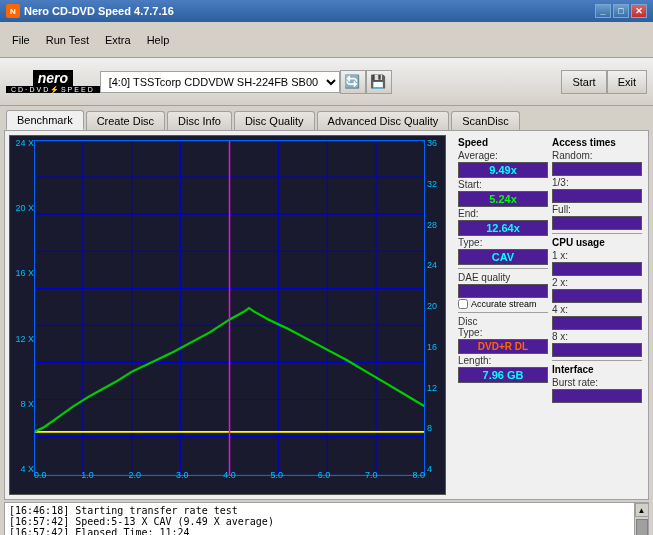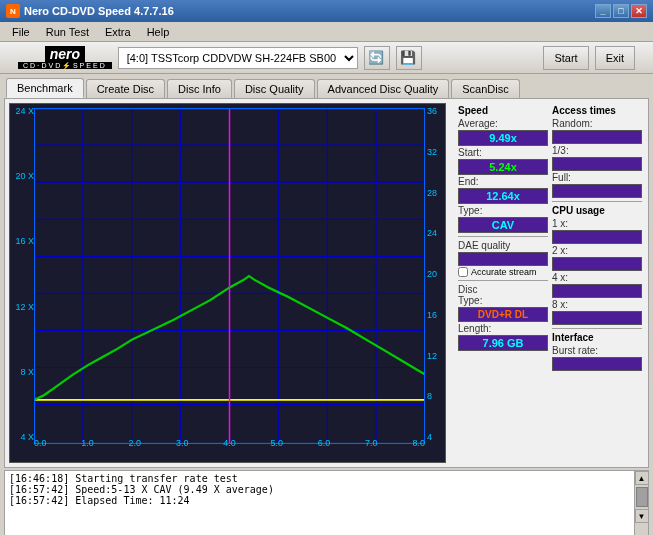--- a/index.html
+++ b/index.html
@@ -25,39 +25,38 @@
     .title-bar-left { display: flex; align-items: center; gap: 4px; }
     .title-bar-icon { width: 14px; height: 14px; background: #ff6600; border-radius: 2px; font-size: 8px; display: flex; align-items: center; justify-content: center; color: white; }
     .title-controls { display: flex; gap: 2px; }
     .title-btn {
       width: 16px; height: 14px; border: 1px solid #7aa7d0; background: linear-gradient(to bottom, #6a9fcf, #3a6fa8);
       color: white; font-size: 9px; display: flex; align-items: center; justify-content: center; cursor: pointer;
     }
     .title-btn.close { background: linear-gradient(to bottom, #e06060, #c03030); }
     .menu-bar {
       background: #d4d0c8;
-      height: 20px;
+      height: 36px;
       display: flex;
       align-items: center;
       padding: 0 4px;
       border-bottom: 1px solid #a0a0a0;
     }
     .menu-item {
       padding: 2px 8px;
       font-size: 11px;
       cursor: pointer;
       color: #000;
     }
     .toolbar {
       background: linear-gradient(to bottom, #f0f0f0, #d4d0c8);
-      height: 32px;
+      height: 48px;
       display: flex;
       align-items: center;
-      padding: 0 18px;
-      gap: 6px;
+      padding: 0 6px;
       border-bottom: 1px solid #a0a0a0;
     }
     .drive-select {
       background: white;
       border: 1px solid #a0a0a0;
       height: 22px;
       width: 240px;
       font-size: 11px;
       padding: 2px 4px;
     }

